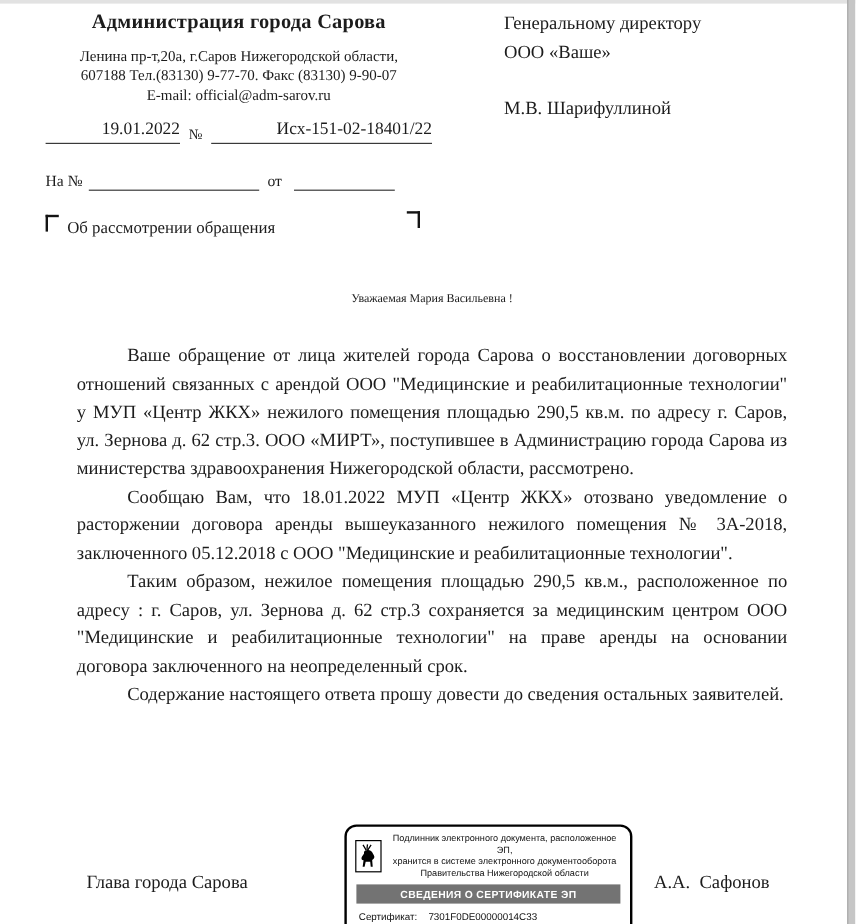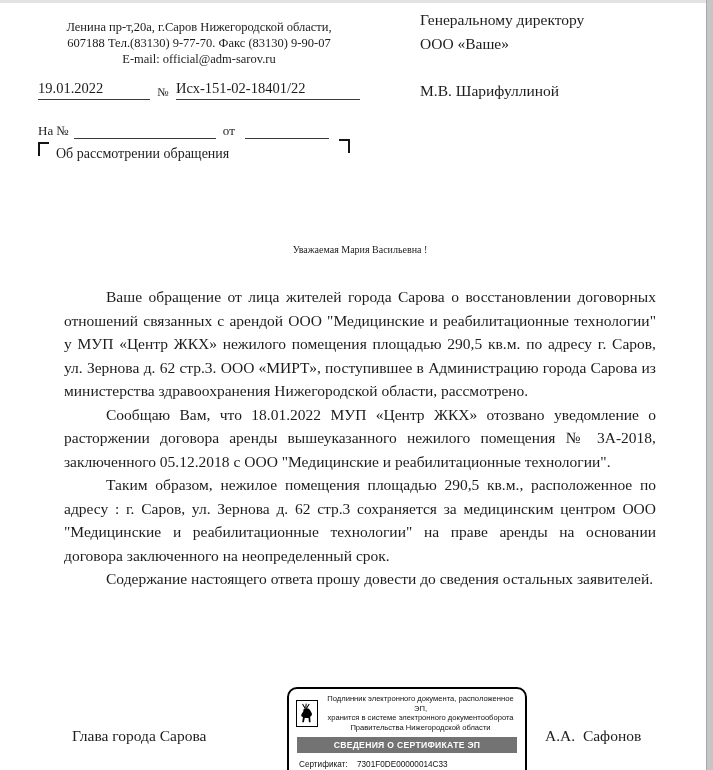--- a/index.html
+++ b/index.html
@@ -9,30 +9,30 @@
   }
   .edge-top { position:absolute; top:0; left:0; width:100%; height:3px; background:#e2e2e2; }
   .edge-right { position:absolute; top:0; right:0; width:6px; height:100%; background:#c6c6c6; border-left:1px solid #a8a8a8; }
 
   
   .sender { position:absolute; left:38px; top:8px; width:322px; text-align:center; }
   .org { font-weight:bold; font-size:17px; letter-spacing:0.2px; }
   .addr { font-size:12.5px; line-height:16px; }
   .addr-first { margin-top:11px; }
   .date-row { display:flex; align-items:flex-end; margin-top:13px; font-size:14.5px; }
-  .ufield { border-bottom:1.5px solid #3a3a3a; text-align:left; padding-bottom:2px; }
+  .ufield { border-bottom:1.5px solid #3a3a3a; text-align:right; padding-bottom:2px; }
   .f-date { flex:0 0 112px; }
   .numsign { flex:0 0 26px; font-size:12px; }
   .f-outnum { flex:1; }
   .ref-row { display:flex; align-items:flex-end; margin-top:23px; font-size:13px; width:305px; }
   .ref-label { white-space:nowrap; padding-right:5px; }
   .uline { border-bottom:1px solid #3a3a3a; height:15px; }
   .w1 { flex:0 0 142px; margin-right:7px; }
   .w2 { flex:0 0 84px; margin-left:5px; }
-  .subject-row { display:flex; align-items:flex-start; text-align:left; font-size:14px; width:312px; }
+  .subject-row { margin-top:17px; display:flex; align-items:flex-start; text-align:left; font-size:14px; width:312px; }
   .corner { width:9px; height:12px; flex:0 0 9px; }
   .cl { border-left:2px solid #141414; border-top:2px solid #141414; margin-top:3px; }
   .cr { border-right:2px solid #141414; border-top:2px solid #141414; margin-left:auto; margin-top:0; }
   .subject { margin-left:7px; margin-top:7px; white-space:nowrap; }
 
   
   .recipient { position:absolute; left:420px; top:8px; font-size:15.5px; line-height:24px; text-align:left; }
   .recipient-name { margin-top:23px; }
 
   .salutation { position:absolute; left:64px; top:244px; width:592px; text-align:center; font-size:10px; }
@@ -61,20 +61,21 @@
   .stamp-line .sl { flex:0 0 58px; }
 </style>
 </head>
 <body>
 
 <div class="page">
   <div class="edge-top"></div>
   <div class="edge-right"></div>
 
   <div class="sender">
+    <div class="org">Администрация города Сарова</div>
     <div class="addr addr-first">Ленина пр-т,20а, г.Саров Нижегородской области,</div>
     <div class="addr">607188 Тел.(83130) 9-77-70. Факс (83130) 9-90-07</div>
     <div class="addr">E-mail: official@adm-sarov.ru</div>
 
     <div class="date-row">
       <span class="ufield f-date">19.01.2022</span>
       <span class="numsign">№</span>
       <span class="ufield f-outnum">Исх-151-02-18401/22</span>
     </div>
 

